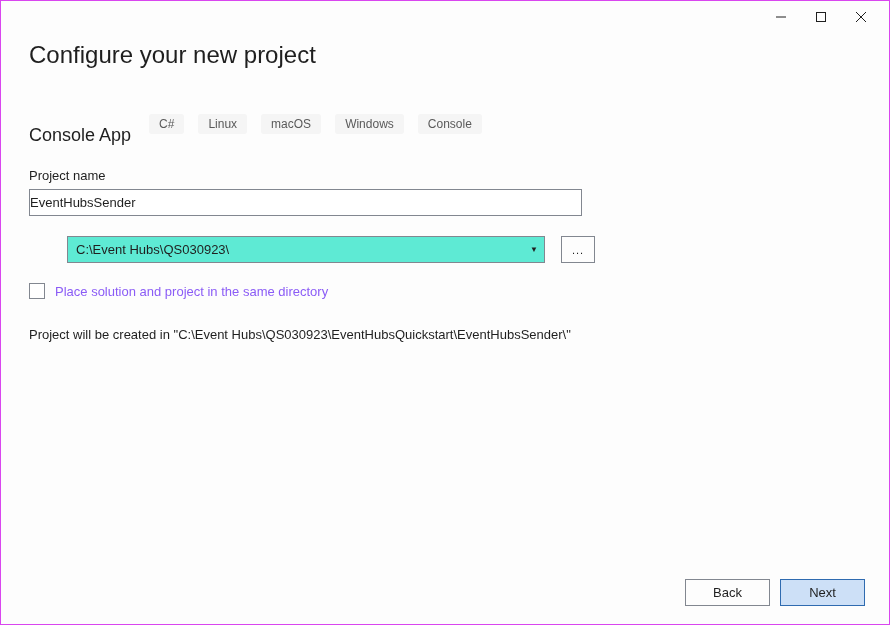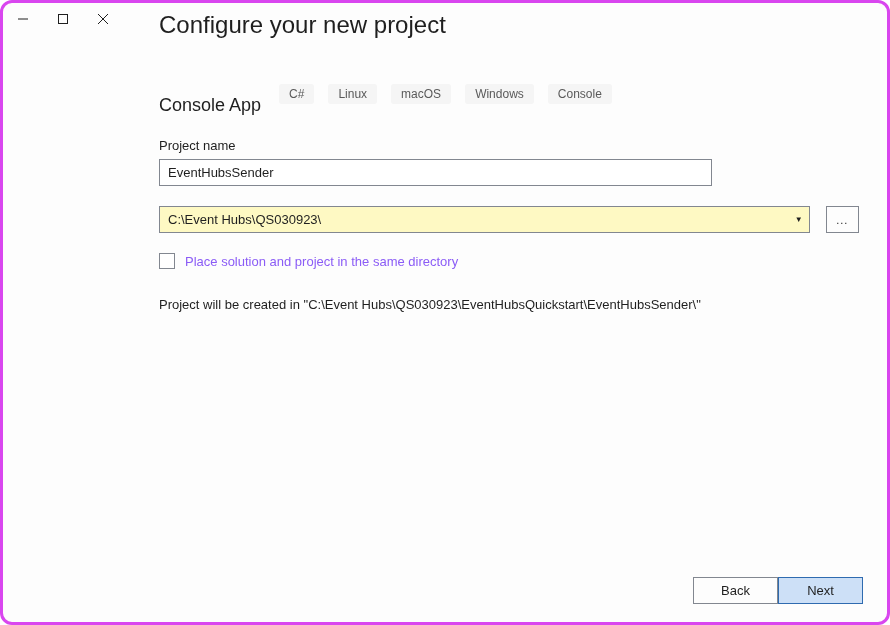--- a/index.html
+++ b/index.html
@@ -10,26 +10,26 @@
     body {
       font-family: "Segoe UI", Tahoma, sans-serif;
       background: #fff;
       width: 890px;
       height: 625px;
       overflow: hidden;
     }
     .window {
       width: 890px;
       height: 625px;
-      border: 3px solid #d946ef;
-      border-radius: 12px;
+      border: 1px solid #d946ef;
+      border-radius: 0;
       background: #fdfdfd;
       position: relative;
       display: flex;
-      flex-direction: row;
+      flex-direction: column;
     }
     .titlebar {
       height: 32px;
       display: flex;
       justify-content: flex-end;
       align-items: center;
       padding-right: 8px;
     }
     .titlebar .win-btn {
       width: 40px;
@@ -91,42 +91,43 @@
       font-size: 10px;
       font-weight: bold;
       font-style: italic;
       font-family: Georgia, serif;
     }
     .text-input {
       width: 553px;
       height: 27px;
       border: 1px solid #828790;
       background: #fff;
-      padding: 0 8px;
+      padding: 0 0;
       font-size: 13px;
       color: #1f1f1f;
       font-family: inherit;
     }
     .location-row {
       display: flex;
       align-items: center;
       gap: 16px;
     }
     .combo {
-      width: 663px;
-      height: 27px;
-      border: 1px solid #828790;
-      background: #fef9c3;
+      width: 478px;
+      height: 27px;
+      border: 1px solid #828790;
+      background: #5eead4;
       padding: 0 6px 0 8px;
       font-size: 13px;
       color: #1f1f1f;
       display: flex;
       align-items: center;
       justify-content: space-between;
       cursor: pointer;
+      margin-left: 38px;
     }
     .combo .caret {
       font-size: 8px;
       color: #1f1f1f;
     }
     .browse-btn {
       width: 34px;
       height: 27px;
       border: 1px solid #828790;
       background: #fdfdfd;
@@ -161,20 +162,21 @@
     }
     .summary {
       font-size: 13px;
       color: #1f1f1f;
     }
     .footer {
       position: absolute;
       bottom: 18px;
       right: 24px;
       display: flex;
+      gap: 10px;
       align-items: center;
     }
     .btn {
       width: 85px;
       height: 27px;
       border: 1px solid #828790;
       background: #fdfdfd;
       font-size: 13px;
       color: #1f1f1f;
       cursor: pointer;

